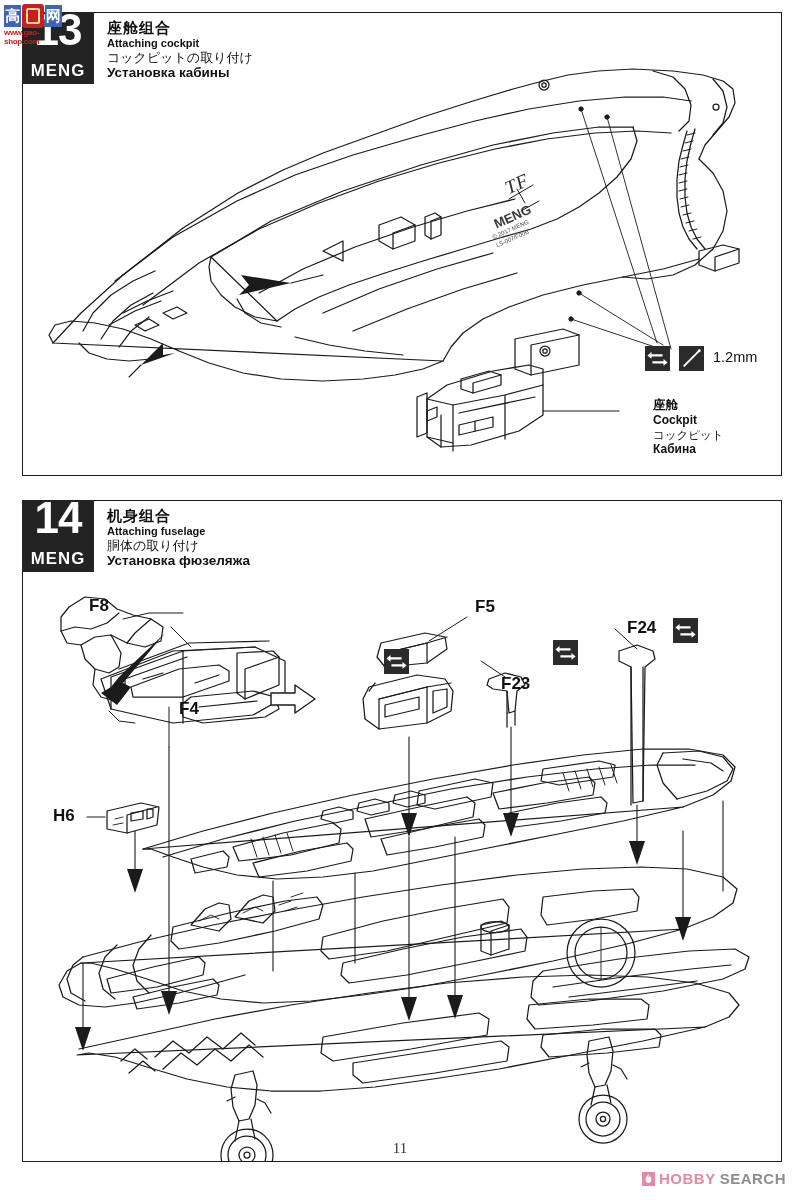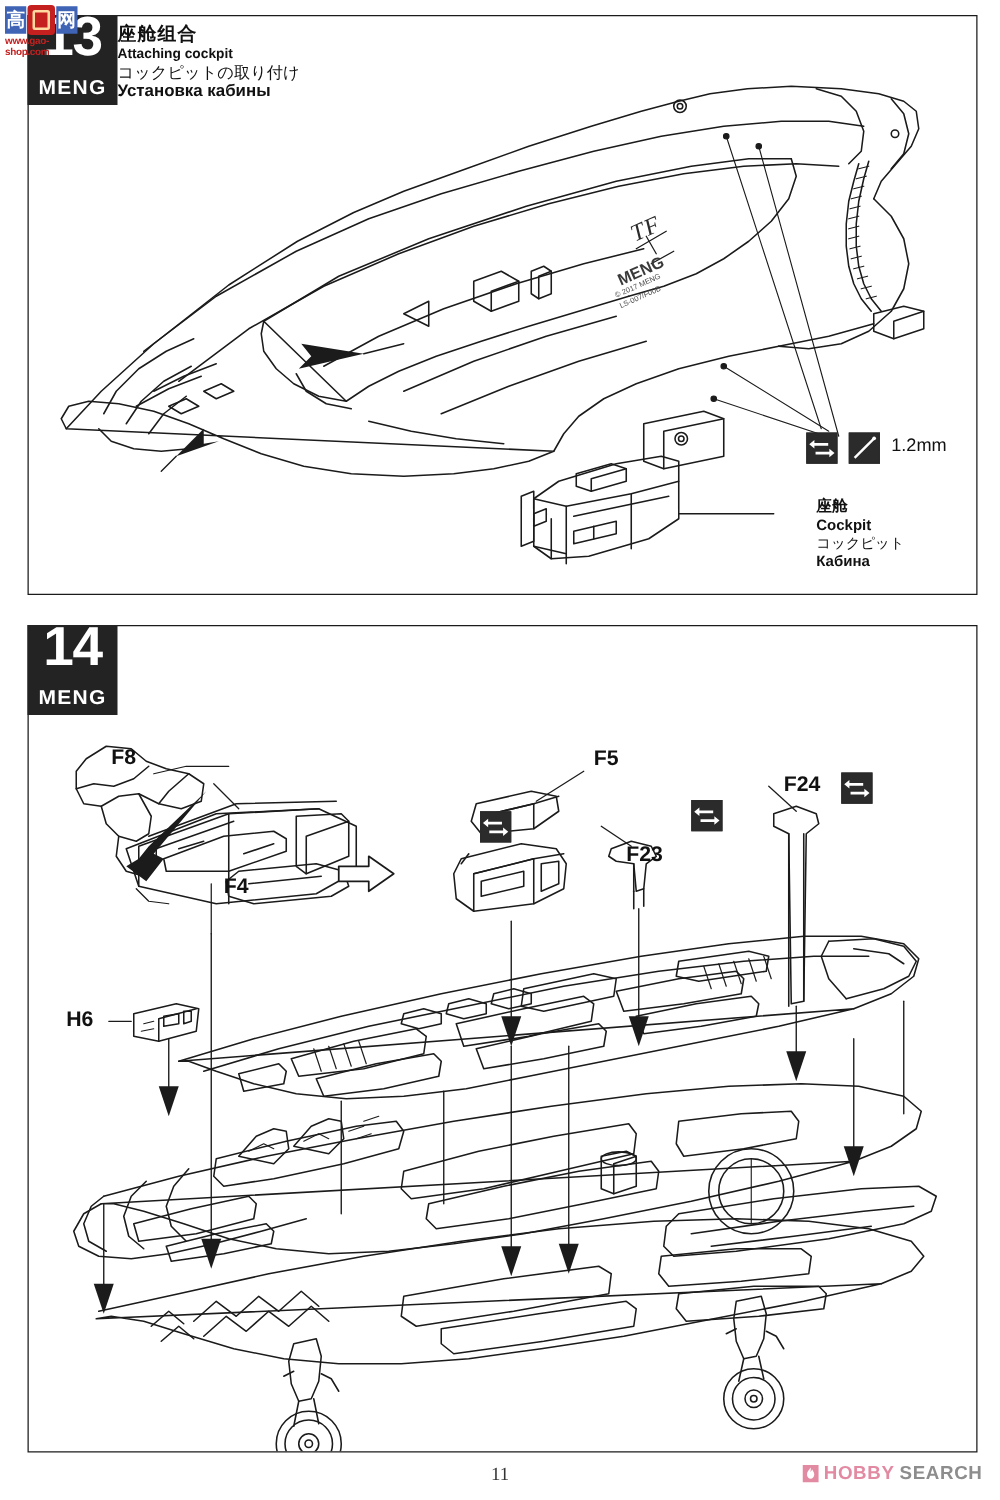--- a/index.html
+++ b/index.html
@@ -27,21 +27,21 @@
     position:absolute;left:0;right:0;top:-4px;
     text-align:center;font-size:44px;font-weight:bold;
     letter-spacing:-1px;line-height:1;font-family:"Liberation Sans",sans-serif;
   }
   .step-badge .brand{
     position:absolute;left:0;right:0;bottom:4px;text-align:center;
     font-size:16px;font-weight:bold;letter-spacing:1px;
     font-family:"Liberation Sans",sans-serif;
     transform:scaleX(1.05);
   }
-  .step-titles{margin-left:0;margin-top:4px;line-height:1.18;}
+  .step-titles{margin-left:13px;margin-top:4px;line-height:1.18;}
   .t-cn{font-size:15px;font-weight:bold;letter-spacing:1px;}
   .t-en{font-size:11px;font-weight:bold;}
   .t-jp{font-size:13px;}
   .t-ru{font-size:13.5px;font-weight:bold;}
 
   
   .art{position:absolute;left:0;top:0;width:100%;height:100%;}
   .art svg{display:block;width:100%;height:100%;}
 
   
@@ -58,21 +58,21 @@
   
   .icobox{
     position:absolute;width:25px;height:25px;background:#2b2b2b;
     border:1px solid #2b2b2b;box-sizing:border-box;
   }
   .icobox svg{display:block;width:100%;height:100%;}
   .drillmm{position:absolute;font-size:14.5px;font-weight:normal;color:#111;}
 
   
   #page-number{
-    position:absolute;left:0;right:0;top:1172px;text-align:center;
+    position:absolute;left:0;right:0;top:1140px;text-align:center;
     font-size:15px;color:#333;font-family:"Liberation Serif",serif;
   }
   #hobby-search{
     position:absolute;right:14px;top:1170px;display:flex;align-items:center;gap:4px;
     font-size:15px;font-weight:bold;letter-spacing:.5px;
     font-family:"Liberation Sans",sans-serif;
   }
   #hobby-search .hs-1{color:#e38aa3;}
   #hobby-search .hs-2{color:#8d8d8d;text-align:right;}
   .flame{width:13px;height:14px;display:block;}
@@ -557,20 +557,26 @@
         <path d="M18 8 L6 8 L6 5.5 L1.5 9.2 L6 12.9 L6 10.4 L18 10.4 Z" fill="#fff"></path>
         <path d="M7 15.6 L19 15.6 L19 13.1 L23.5 16.8 L19 20.5 L19 18 L7 18 Z" fill="#fff"></path>
       </svg>
     </div>
 
     <div class="step-head">
       <div class="step-badge">
         <div class="num">14</div>
         <div class="brand">MENG</div>
       </div>
+      <div class="step-titles">
+        <div class="t-cn">机身组合</div>
+        <div class="t-en">Attaching fuselage</div>
+        <div class="t-jp">胴体の取り付け</div>
+        <div class="t-ru">Установка фюзеляжа</div>
+      </div>
     </div>
   </div>
 
   <div id="page-number">11</div>
 
   <div id="hobby-search">
     <svg class="flame" viewBox="0 0 13 14" xmlns="http://www.w3.org/2000/svg">
       <rect x="0" y="0" width="13" height="14" fill="#e38aa3"></rect>
       <path d="M6.5 2 C5 4.5 3.6 5.2 3.6 7.6 C3.6 9.6 5 11 6.5 11
                C8 11 9.4 9.6 9.4 7.6 C9.4 5.8 8.4 5 7.6 3.4

